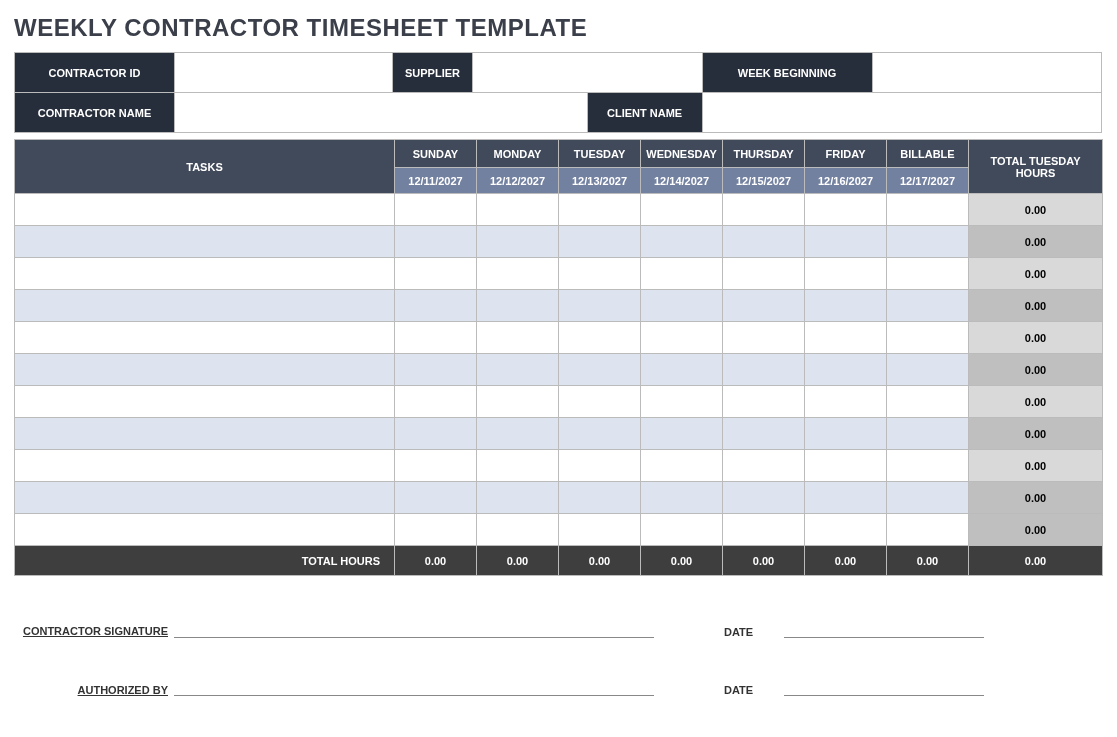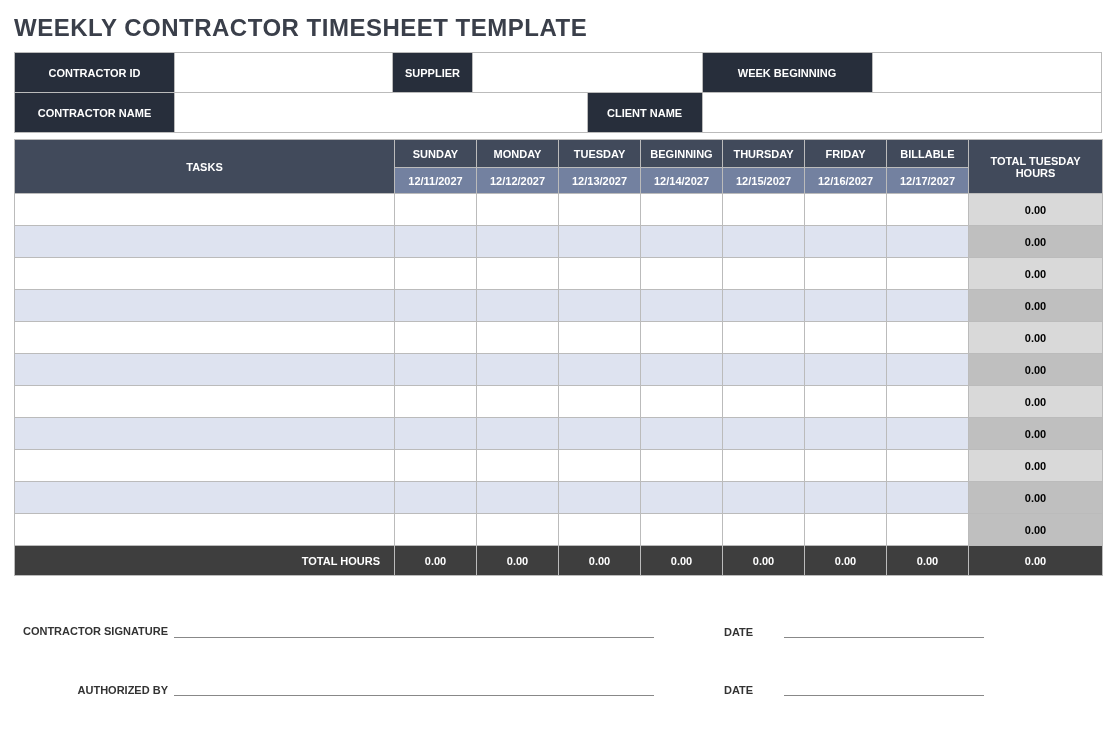--- a/index.html
+++ b/index.html
@@ -83,20 +83,21 @@
     text-align:center;
     height:30px;
     font-size:11px;
   }
   .footer-row .footer-label { text-align:right; padding-right:14px;padding-left:36px; }
   .sig-area { width:1088px; margin-top:18px; font-size:11px; }
   .sig-row { display:flex; align-items:flex-end; height:44px; margin-bottom:14px; }
   .sig-label {
     width:160px; text-align:right; font-weight:bold; color:#333;
     padding-right:6px;
+    text-decoration:underline;
   }
   .sig-line { width:480px; border-bottom:1px solid #888; height:26px; }
   .sig-gap { width:70px; }
   .sig-date-label { font-weight:bold; color:#333; width:60px; text-align:left; }
   .sig-date-line { width:200px; border-bottom:1px solid #888; height:26px; }
 </style>
 </head>
 <body>
 
 <div class="title">WEEKLY CONTRACTOR TIMESHEET TEMPLATE</div>
@@ -131,21 +132,21 @@
       <col style="width:82px">
       <col style="width:82px">
     <col style="width:134px">
   </colgroup>
   <thead>
     <tr>
       <th class="th-tasks" rowspan="2">TASKS</th>
       <th class="th-day">SUNDAY</th>
       <th class="th-day">MONDAY</th>
       <th class="th-day">TUESDAY</th>
-      <th class="th-day">BEGINNING</th>
+      <th class="th-day">WEDNESDAY</th>
       <th class="th-day">THURSDAY</th>
       <th class="th-day">FRIDAY</th>
       <th class="th-day">BILLABLE</th>
       <th class="th-total" rowspan="2">TOTAL TUESDAY HOURS</th>
     </tr>
     <tr>
       <th class="th-date">12/11/2027</th>
       <th class="th-date">12/12/2027</th>
       <th class="th-date">12/13/2027</th>
       <th class="th-date">12/14/2027</th>

